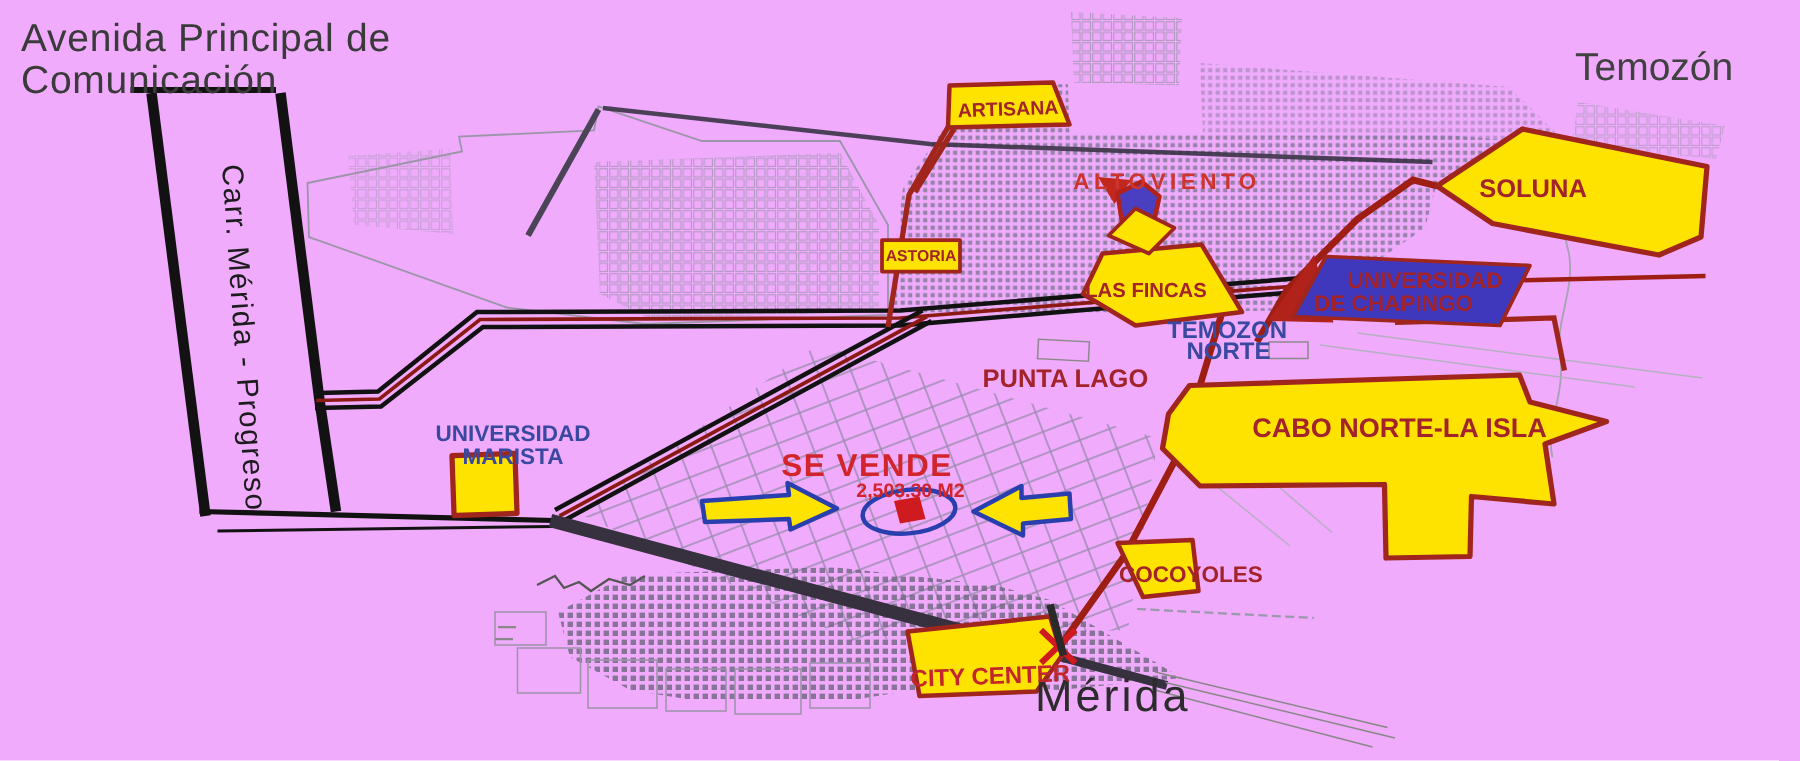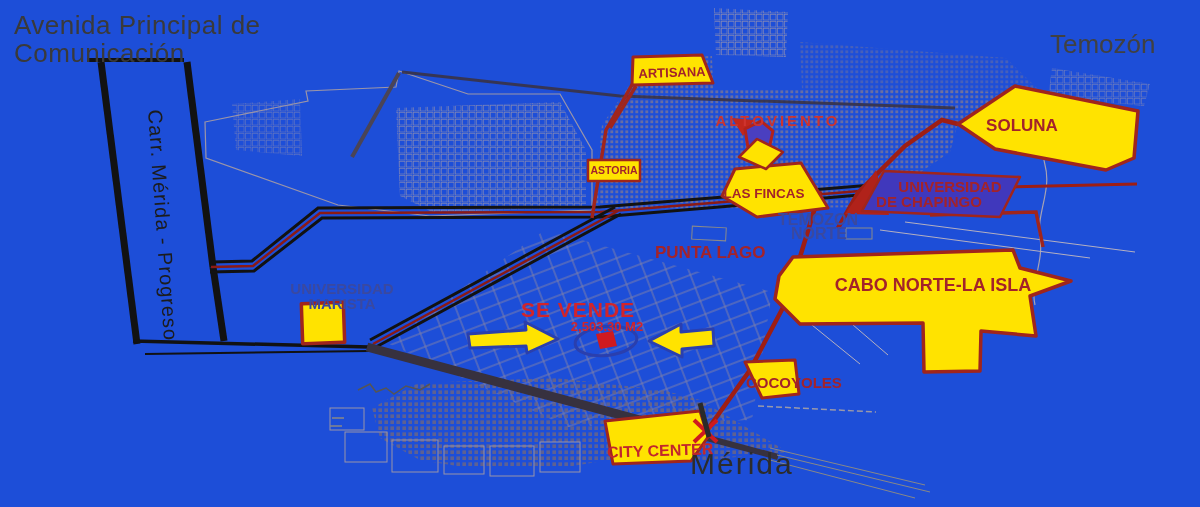--- a/index.html
+++ b/index.html
@@ -1,16 +1,16 @@
 <!DOCTYPE html>
 <html><head>
 <meta charset="utf-8">
 <style>
   html,body{margin:0;padding:0;background:#ffffff;}
-  .stage{position:relative;width:1200px;height:507px;background:#1d4ed8;overflow:hidden;}
+  .stage{position:relative;width:1200px;height:507px;background:#f0abfc;overflow:hidden;}
   svg{display:block;}
   text{font-family:"Liberation Sans", sans-serif;}
   .corner{font-weight:normal;}
   .lbl{font-weight:bold;}
 </style>
 </head>
 <body>
 
 <div class="stage">
 <svg width="1200" height="507" viewBox="0 0 1200 507">

